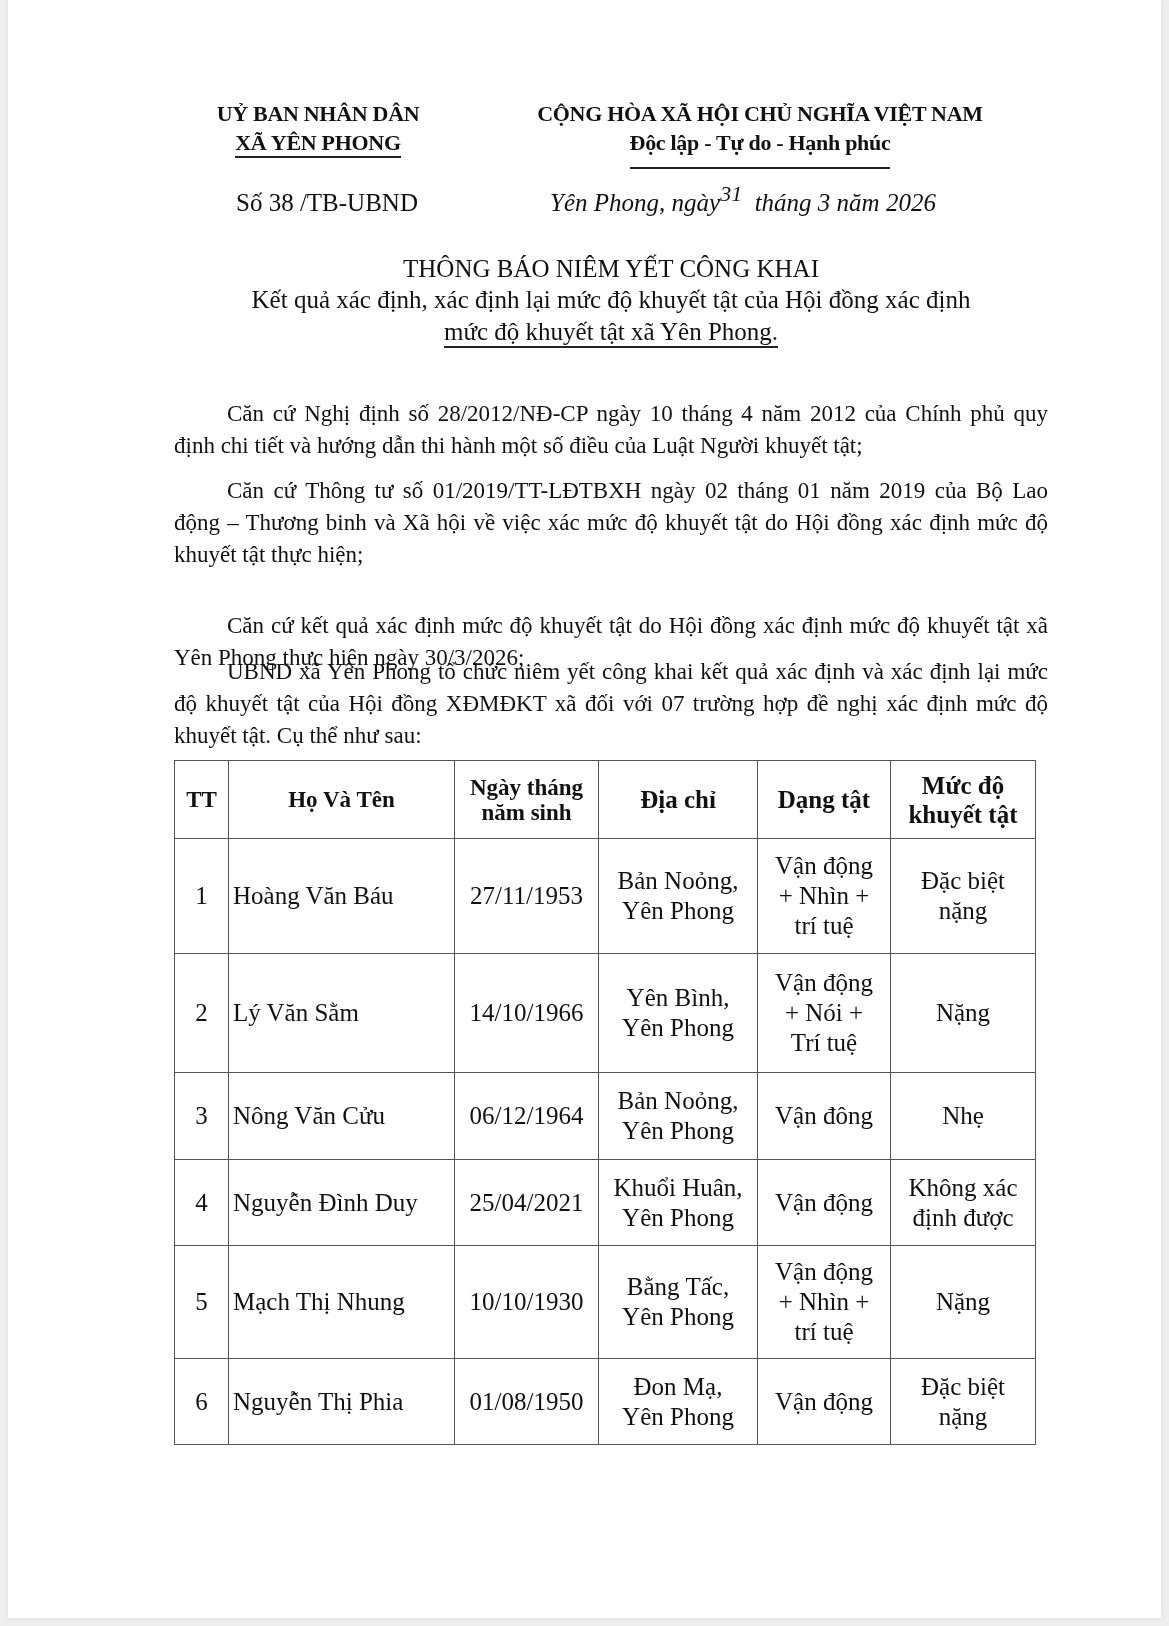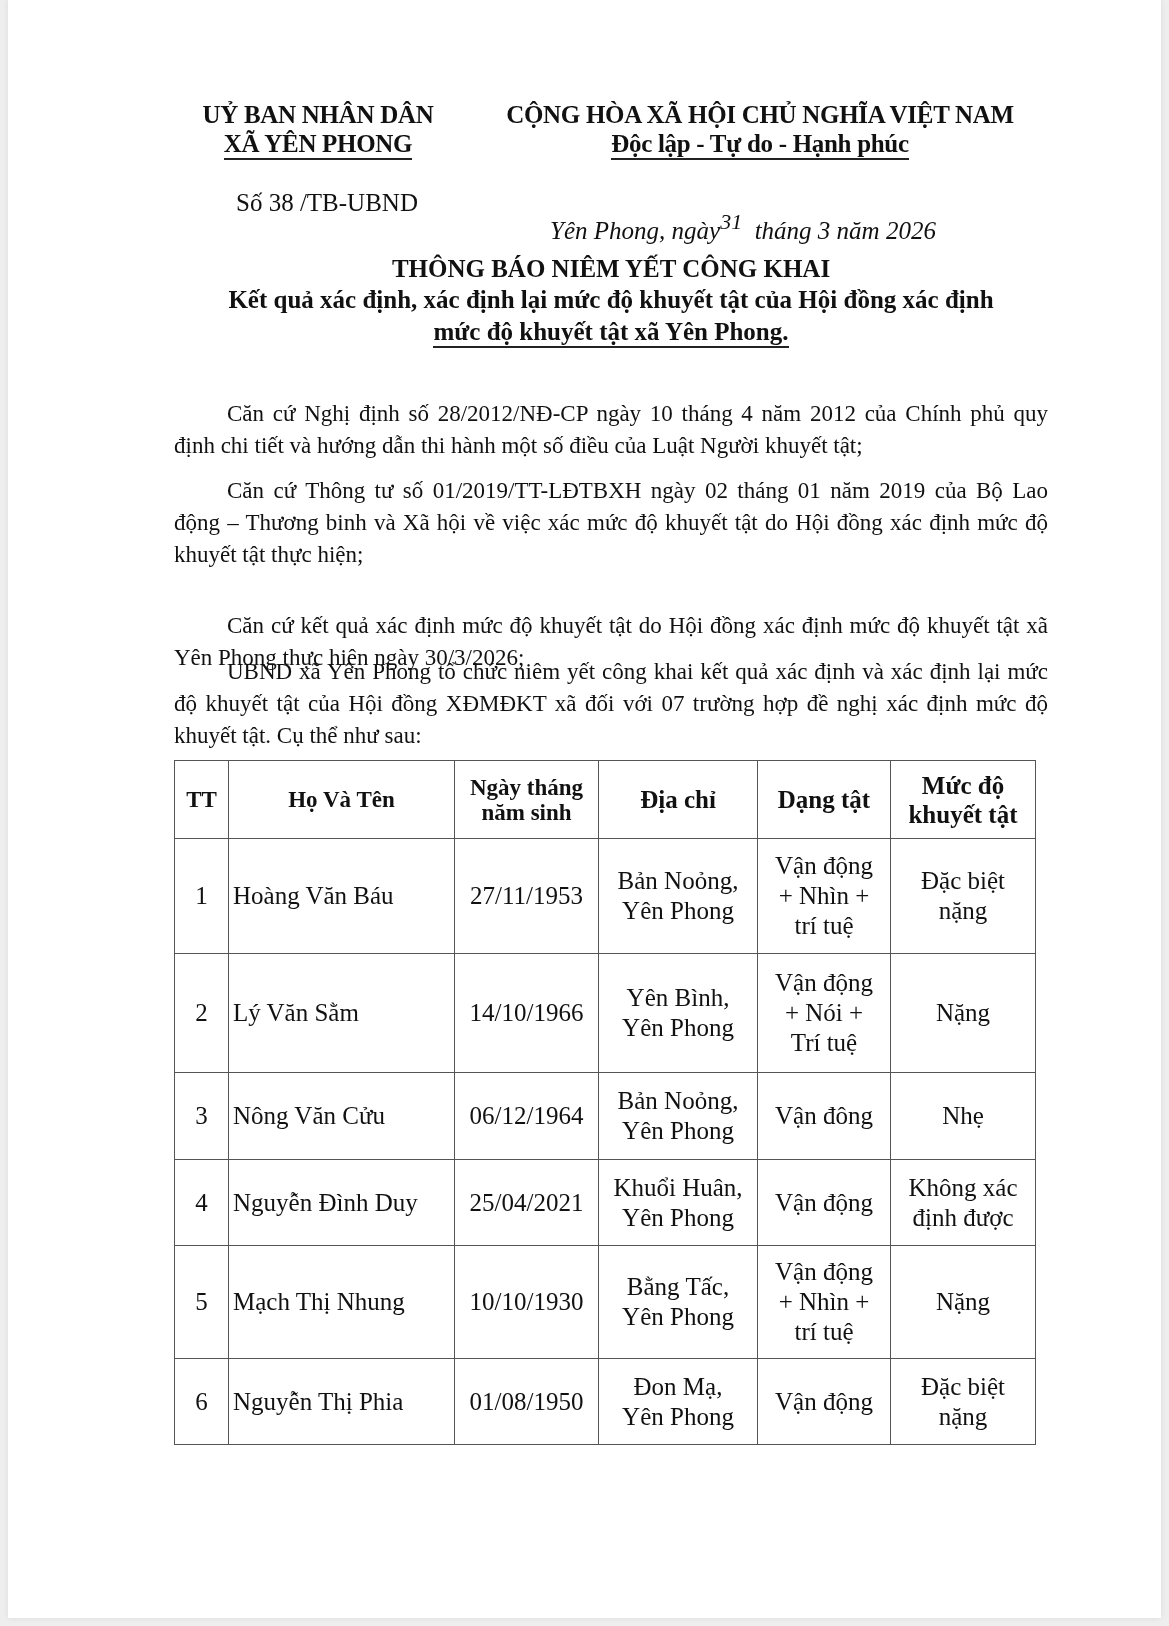--- a/index.html
+++ b/index.html
@@ -20,30 +20,30 @@
       left: 8px;
       top: 0;
       width: 1153px;
       height: 1618px;
       background: #ffffff;
       box-shadow: 0 0 6px rgba(0,0,0,0.08);
     }
     .abs { position: absolute; white-space: nowrap; }
     .hdr {
       font-weight: bold;
-      font-size: 25px;
+      font-size: 22px;
       letter-spacing: -0.3px;
     }
     .center { text-align: center; }
     .ul { border-bottom: 2px solid #222; }
     .num-line { font-size: 25px; }
-    .italic { font-style: italic; margin-top: 28px; }
+    .italic { font-style: italic; }
     .sup { font-size: 22px; position: relative; top: -10px; }
     .title {
-      font-weight: bold;
+      font-weight: normal;
       font-size: 25px;
       text-align: center;
     }
     .para {
       position: absolute;
       left: 166px;
       width: 874px;
       font-size: 23px;
       line-height: 32px;
       text-align: justify;
@@ -80,21 +80,21 @@
 <div class="page">
 
   <div class="abs hdr center" style="left:180px; top:101px; width:260px;">UỶ BAN NHÂN DÂN</div>
   <div class="abs hdr center" style="left:180px; top:130px; width:260px;">
     <span class="ul" style="padding-bottom:1px;">XÃ YÊN PHONG</span>
   </div>
   <div class="abs num-line" style="left:196px; top:189px;margin-left:32px;">Số 38  /TB-UBND</div>
 
   <div class="abs hdr center" style="left:482px; top:101px; width:540px;">CỘNG HÒA XÃ HỘI CHỦ NGHĨA VIỆT NAM</div>
   <div class="abs hdr center" style="left:482px; top:130px; width:540px;">
-    <span class="ul" style="padding-bottom:1px;">Độc lập - Tự do - Hạnh phúc</span>
+    <span class="ul" style="padding-bottom:12px;">Độc lập - Tự do - Hạnh phúc</span>
   </div>
   <div class="abs num-line italic" style="left:542px; top:189px;">
     <span>Yên Phong, ngày</span><span class="sup">31</span>&nbsp; <span>tháng 3 năm 2026</span>
   </div>
 
   <div class="abs title" style="left:166px; top:255px; width:874px;">THÔNG BÁO NIÊM YẾT CÔNG KHAI</div>
   <div class="abs title" style="left:150px; top:286px; width:906px;">Kết quả xác định, xác định lại mức độ khuyết tật của Hội đồng xác định</div>
   <div class="abs title" style="left:166px; top:318px; width:874px;">
     <span style="border-bottom:2px solid #222; padding-bottom:1px;">mức độ khuyết tật xã Yên Phong.</span>
   </div>

